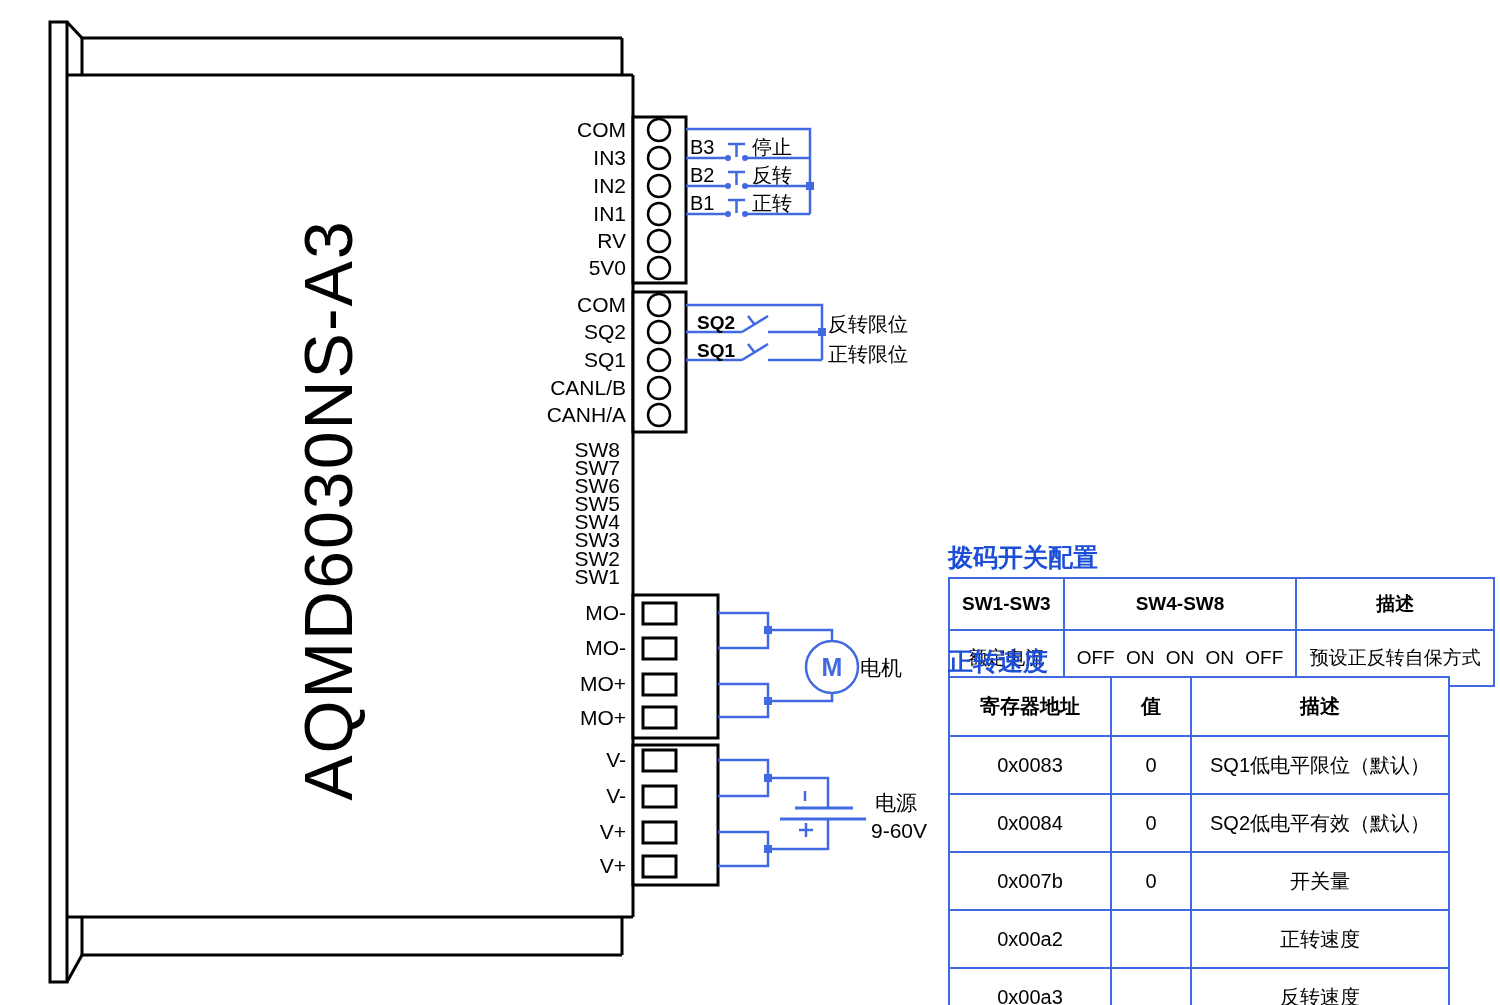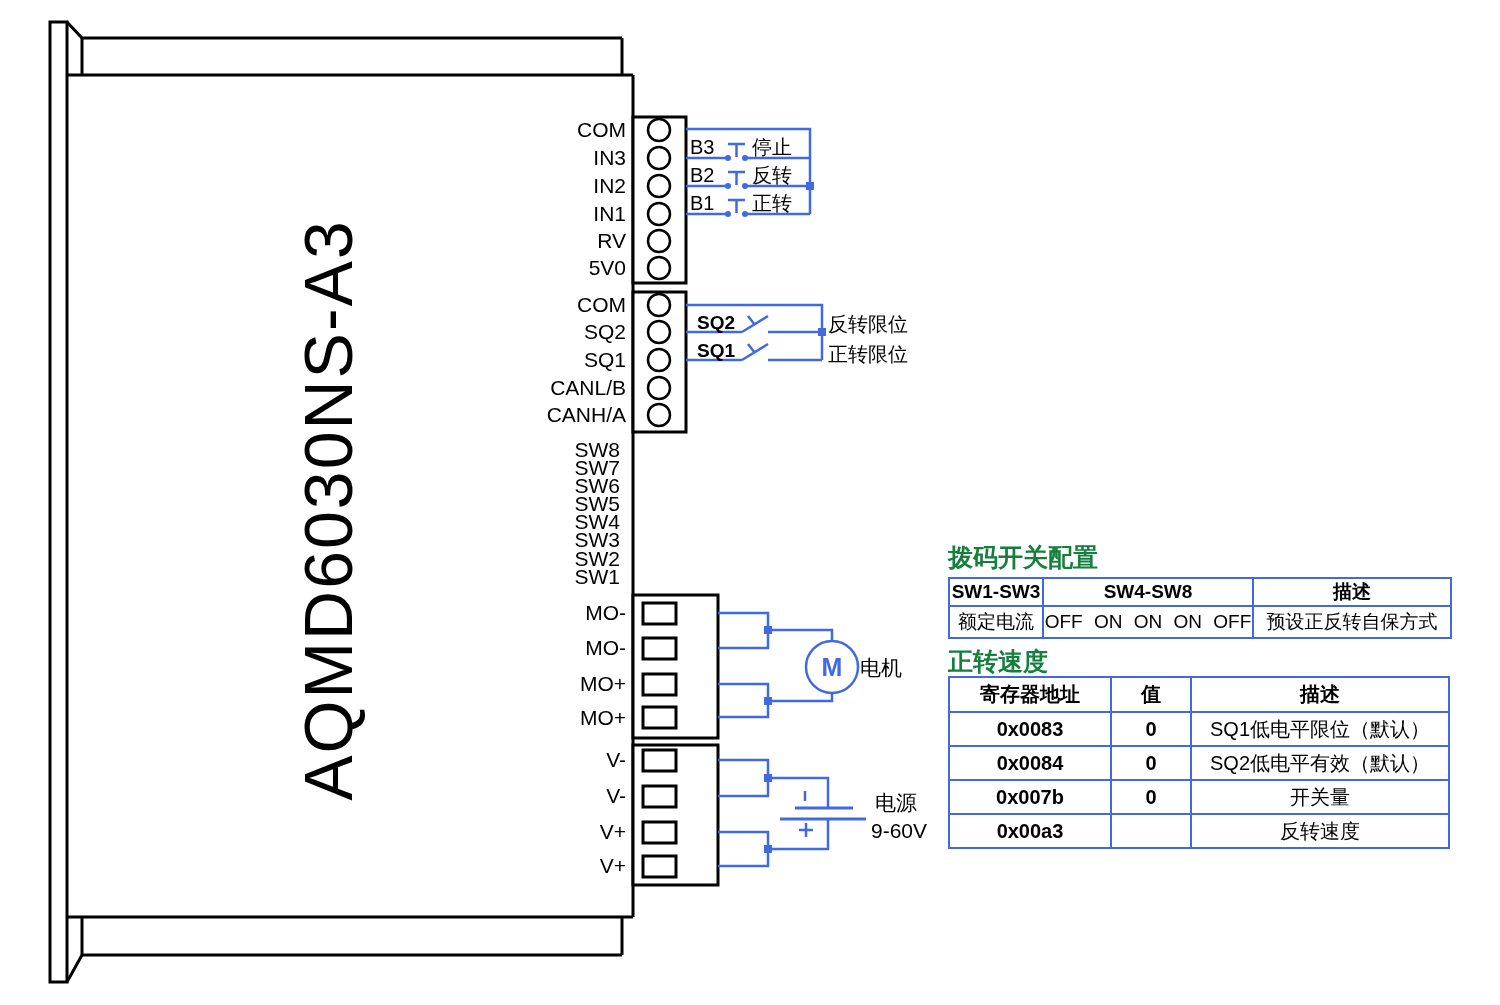--- a/index.html
+++ b/index.html
@@ -8,31 +8,31 @@
   svg text{font-family:"Liberation Sans","DejaVu Sans",sans-serif;fill:#000;}
   .tl{font-size:21px;text-anchor:end;}
   .swl{font-size:21px;text-anchor:end;}
   .bid{font-size:20px;}
   .cnl{font-size:20px;}
   .sqid{font-size:19px;font-weight:600;}
   .liml{font-size:20px;}
   .msym{font-size:25px;font-weight:bold;fill:#4169e1;text-anchor:middle;}
   .devname{font-size:68px;letter-spacing:2px;text-anchor:middle;}
   .pwr{font-size:21px;}
-  .ttl{position:absolute;font-size:25px;font-weight:bold;color:#15803d;white-space:nowrap;}
+  .ttl{position:absolute;font-size:25px;font-weight:bold;color:#1d4ed8;white-space:nowrap;}
   table.t{position:absolute;border-collapse:collapse;table-layout:fixed;background:#fff;}
   table.t td{border:2px solid #4169e1;text-align:center;vertical-align:middle;
-             font-size:20px;color:#000;padding:0;overflow:hidden;white-space:nowrap;}
+             font-size:20px;color:#000;padding:12px;overflow:hidden;white-space:nowrap;}
   table.dip td{font-size:19px;}
   table.dip tr.hdr td{height:23px;font-weight:bold;}
   table.dip tr.dat td{height:30px;border-radius:6px;}
   table.dip td.lat{font-weight:normal;word-spacing:6px;}
   table.reg tr.hdr td{height:33px;font-weight:bold;}
   table.reg tr.dat td{height:32px;}
-  table.reg td.lat{font-weight:bold;}
+  table.reg td.lat{font-weight:normal;}
 </style>
 </head>
 <body>
 
 <div class="canvas">
 
 <svg width="1500" height="1005" viewBox="0 0 1500 1005">
 
   <g stroke="#000" stroke-width="3" fill="none">
     <rect x="50" y="22" width="17" height="960" fill="#fff"></rect>
@@ -247,20 +247,25 @@
     <td class="lat">0x0084</td>
     <td class="lat">0</td>
     <td>SQ2低电平有效（默认）</td>
   </tr>
   <tr class="dat">
     <td class="lat">0x007b</td>
     <td class="lat">0</td>
     <td>开关量</td>
   </tr>
   <tr class="dat">
+    <td class="lat">0x00a2</td>
+    <td class="lat"></td>
+    <td>正转速度</td>
+  </tr>
+  <tr class="dat">
     <td class="lat">0x00a3</td>
     <td class="lat"></td>
     <td>反转速度</td>
   </tr>
 </tbody>
     </table>
 
 </div>
 
 </body></html>

